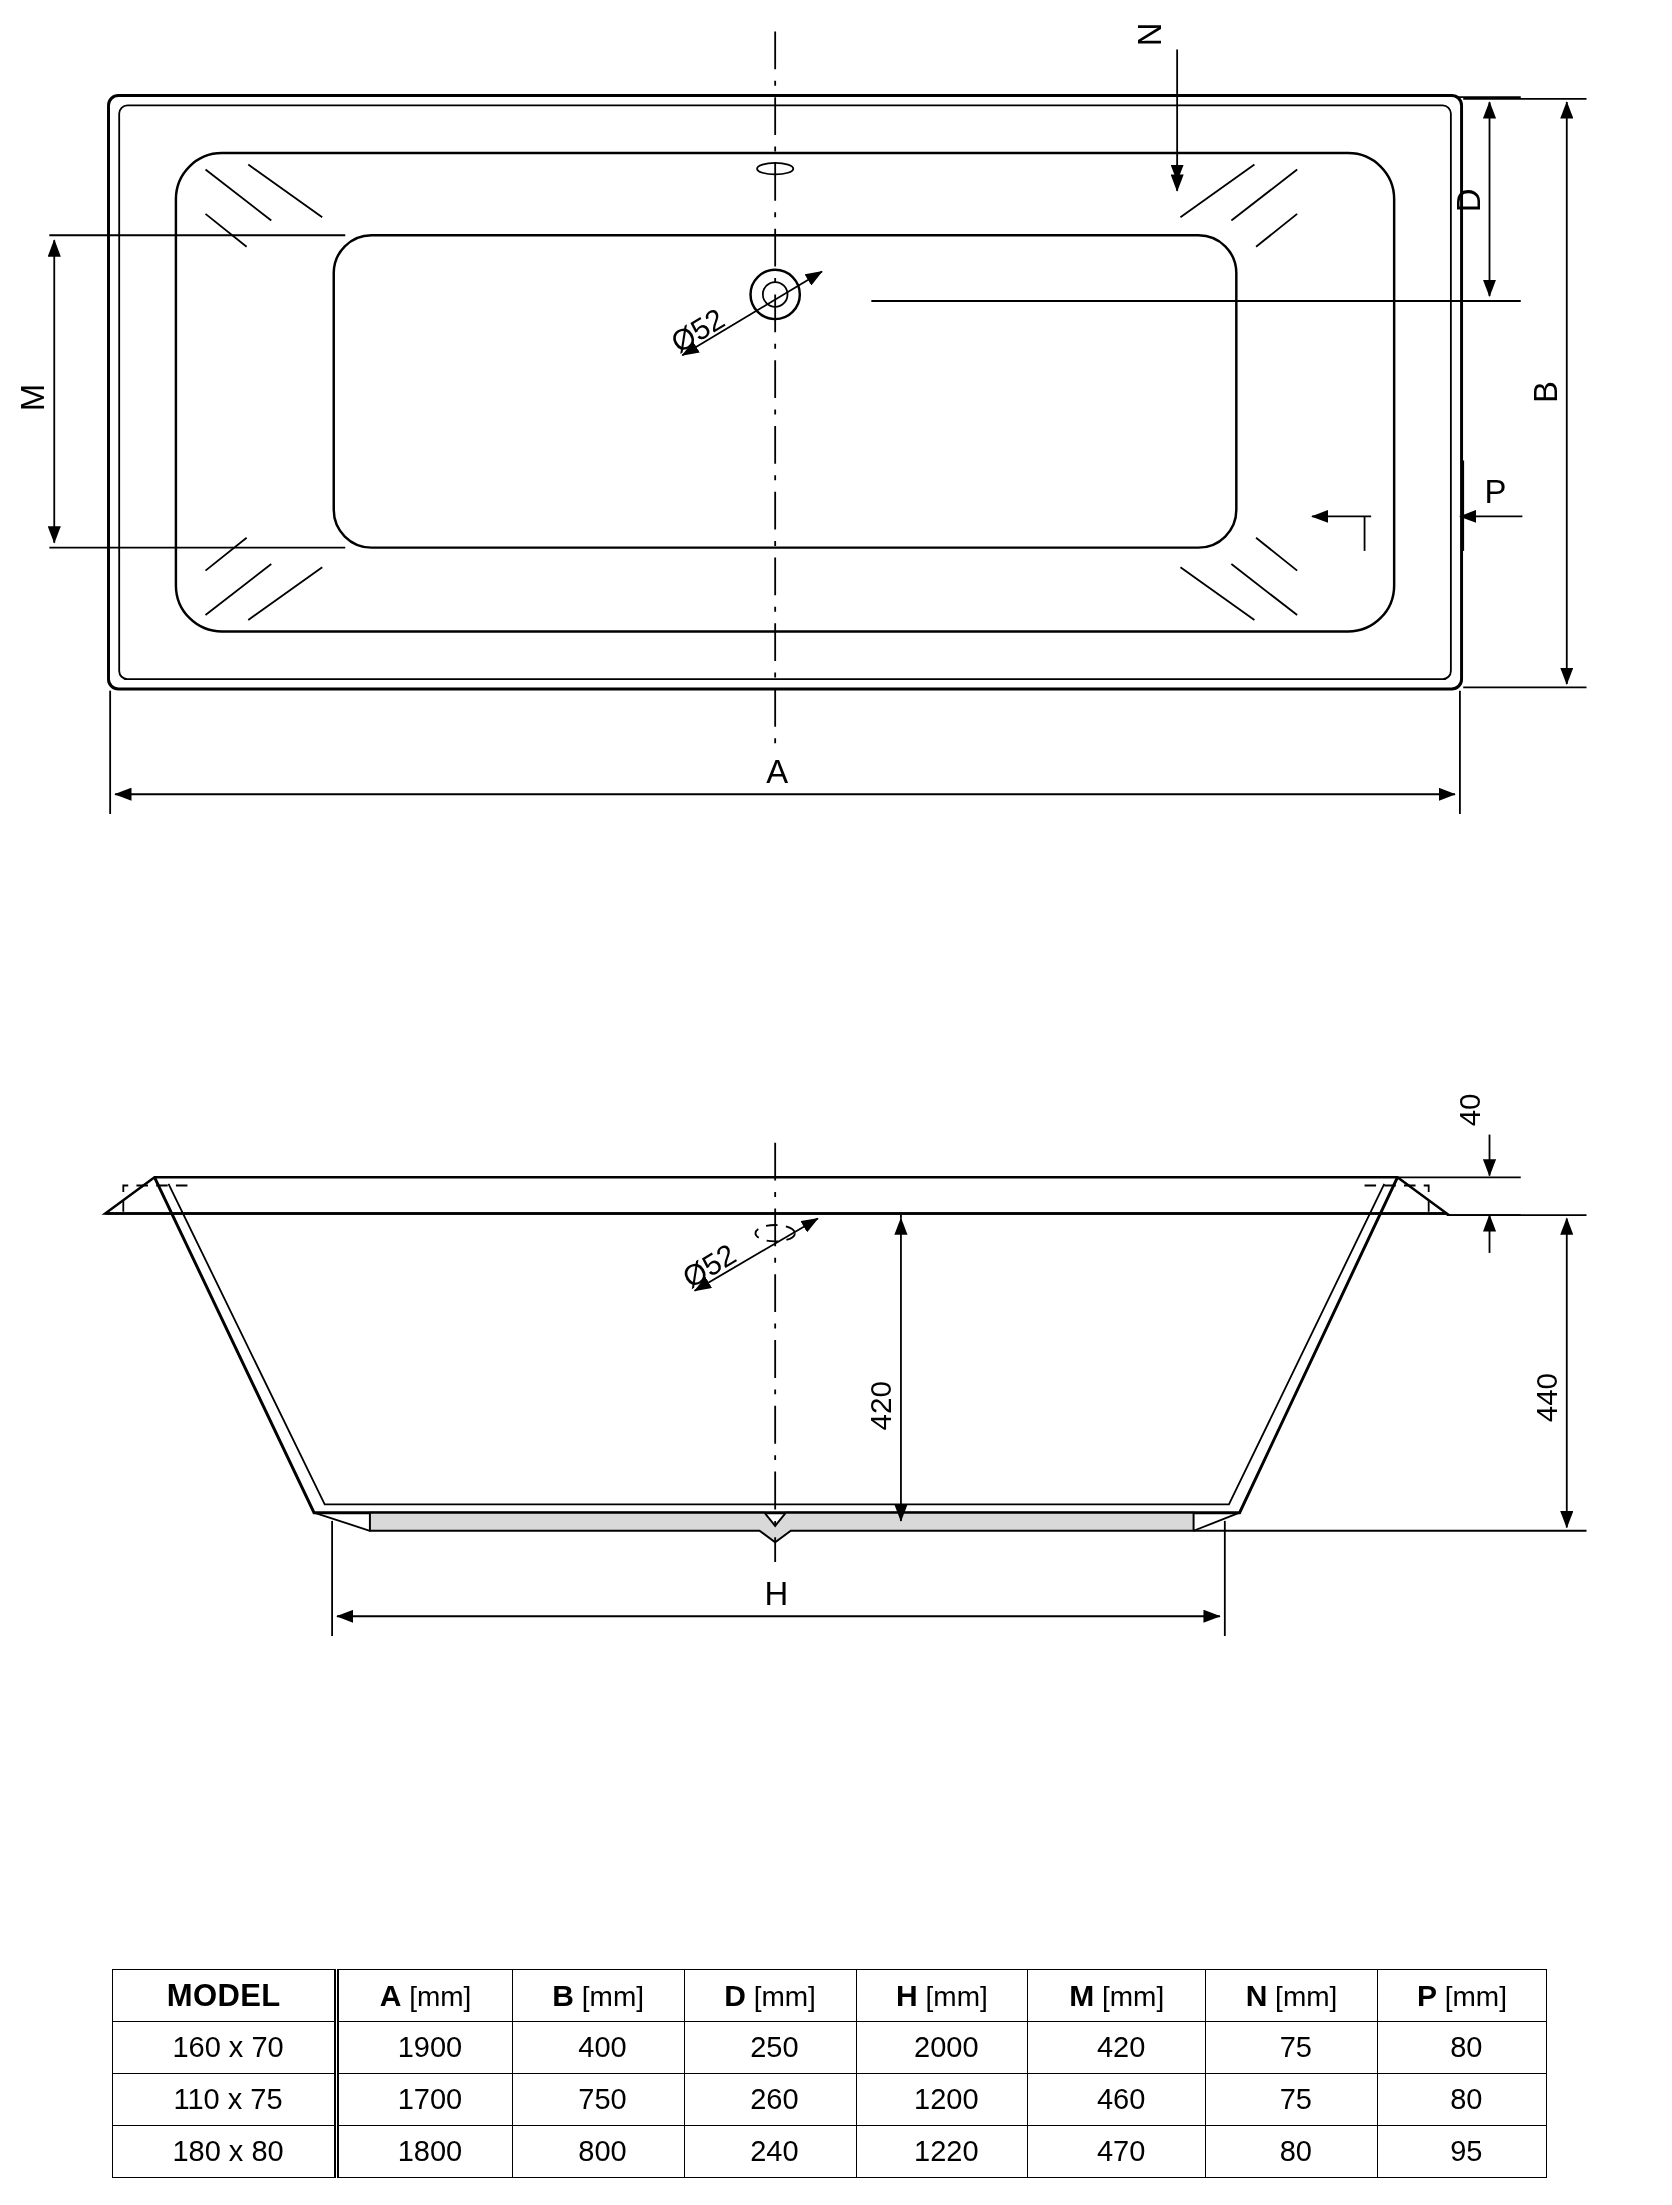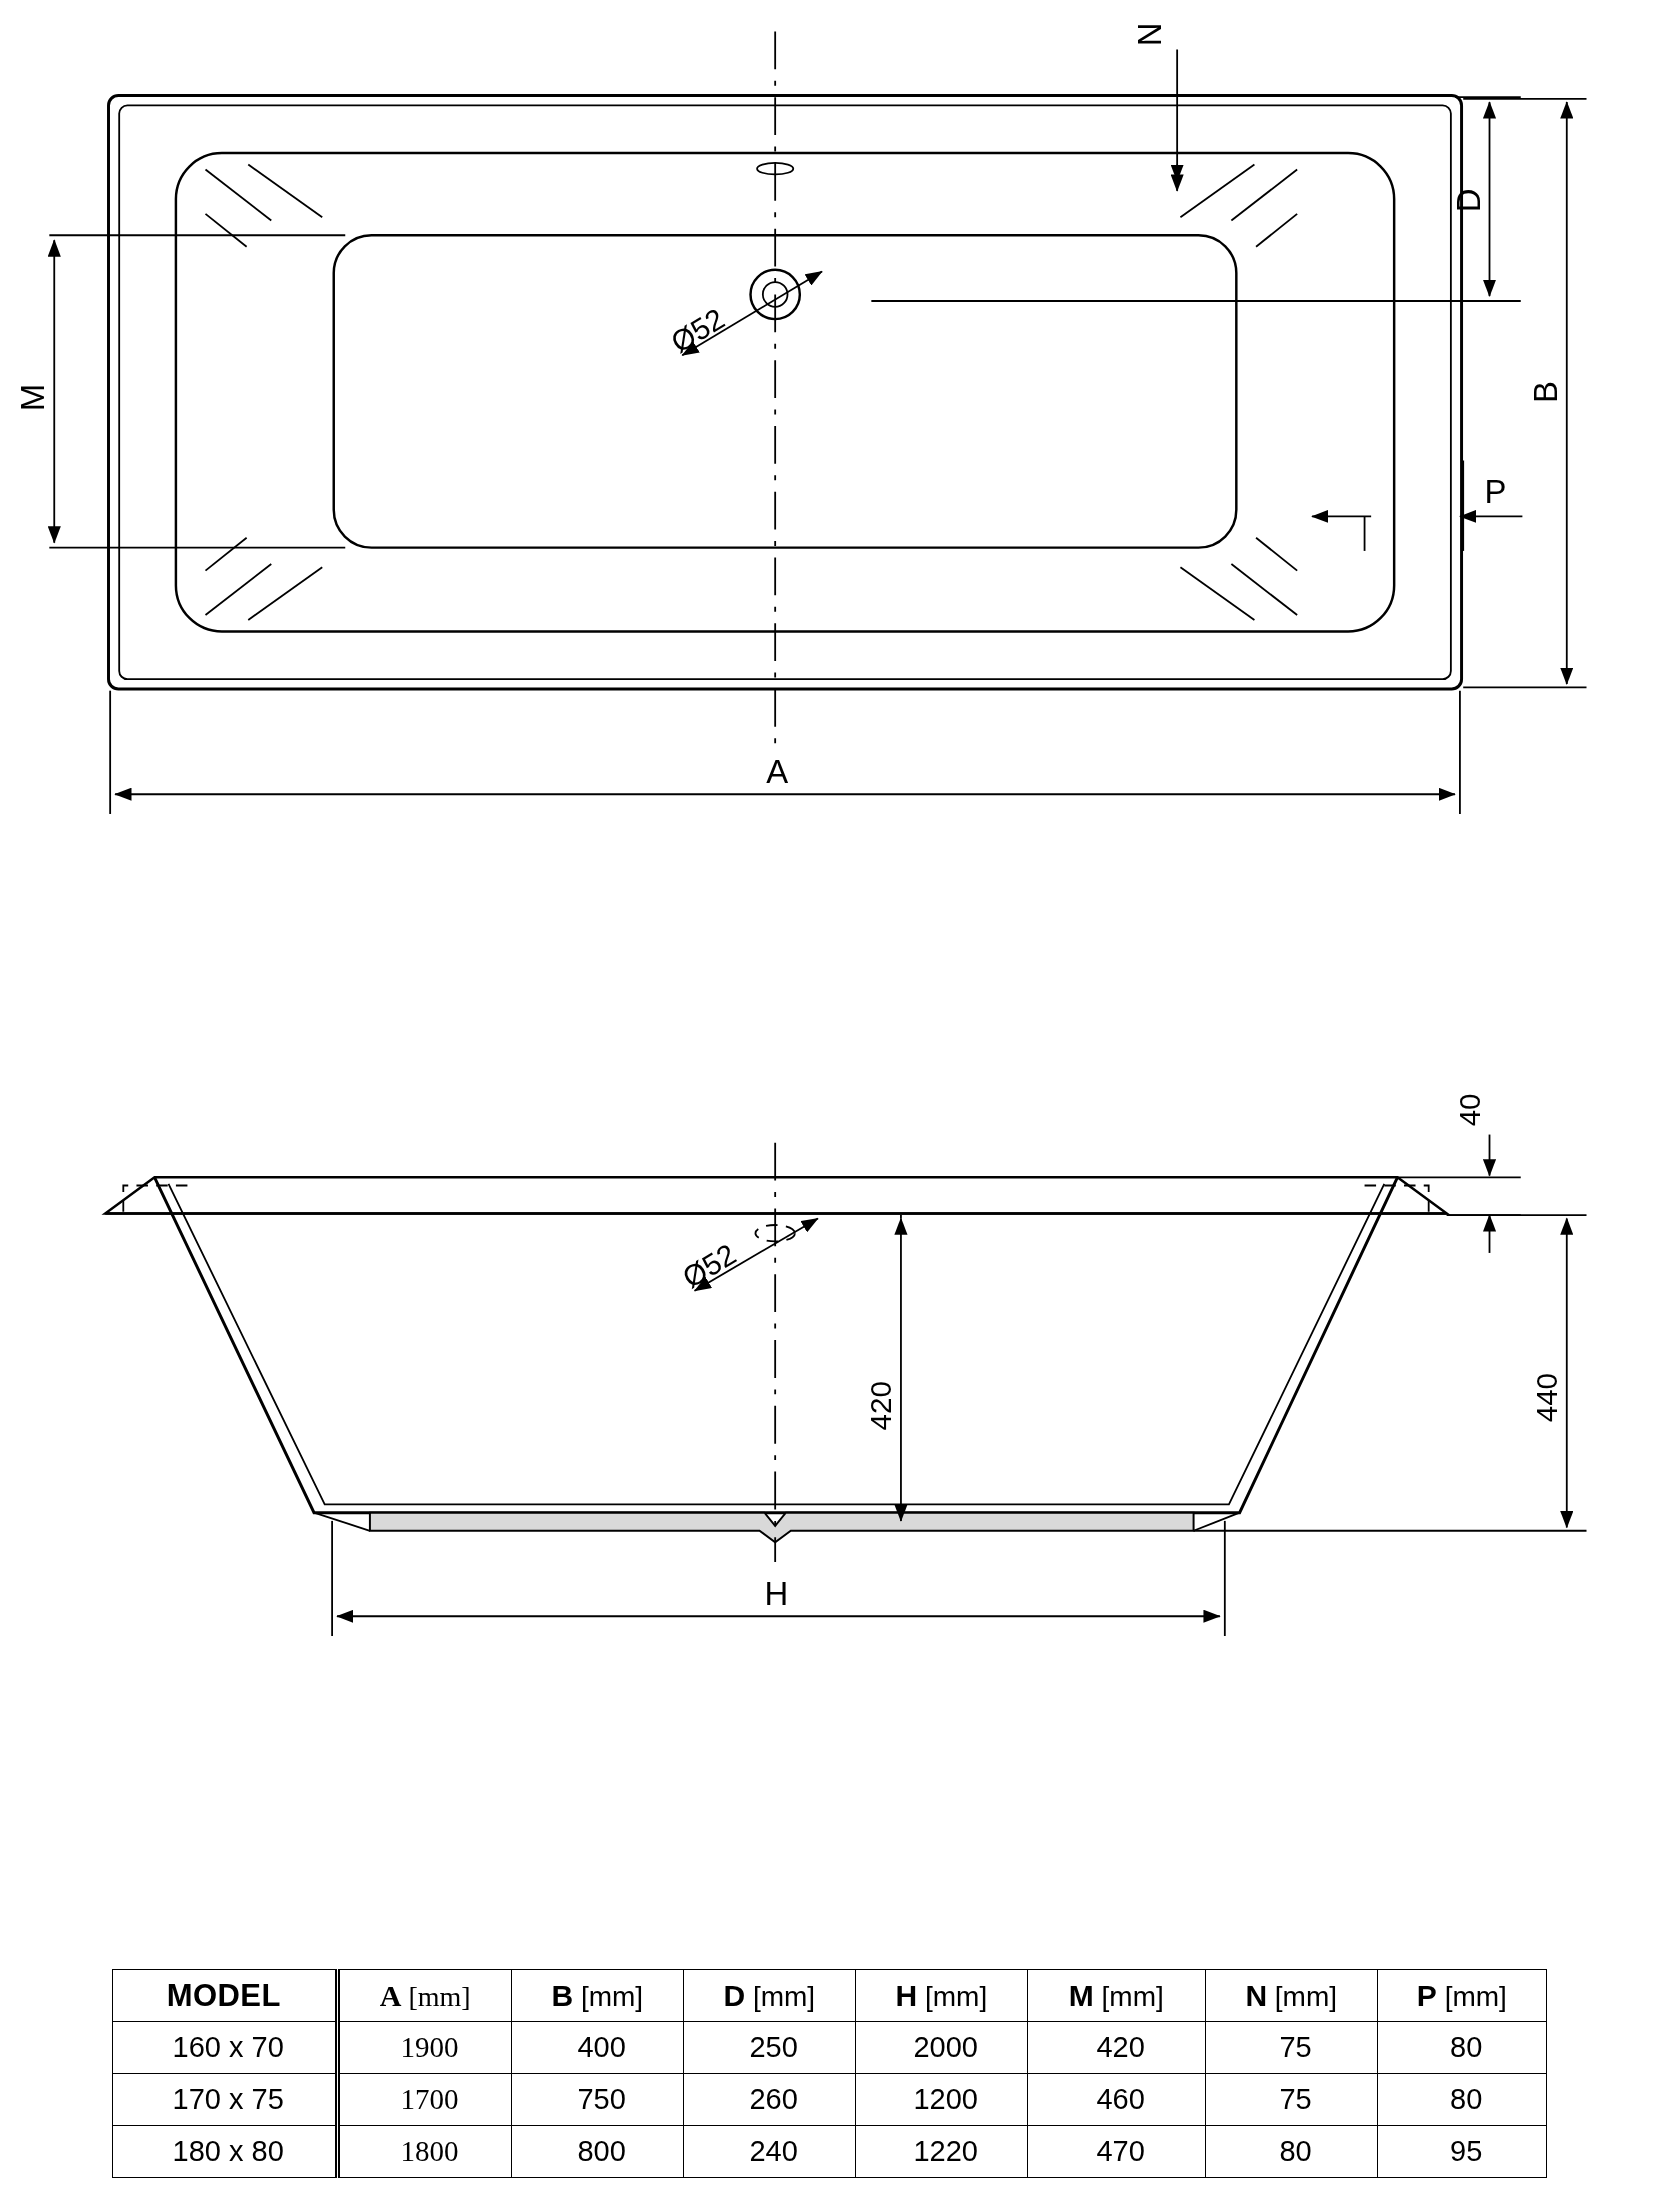--- a/index.html
+++ b/index.html
@@ -82,21 +82,20 @@
     font-weight: bold;
     font-size: 31px;
     letter-spacing: 0.4px;
   }
   #spec-table tbody td.model-cell {
     font-size: 29px;
   }
   
   #spec-table td.col-a, #spec-table th.col-a {
     border-left: 5px double #000;
-    font-family: Liberation Serif, serif;
   }
   #spec-table tbody td {
     font-size: 29px;
     padding-left: 12px;
   }
 </style>
 </head>
 <body>
 
 <div id="page">
@@ -241,21 +240,21 @@
         <td class="model-cell">160 x 70</td>
         <td class="col-a">1900</td>
         <td>400</td>
         <td>250</td>
         <td>2000</td>
         <td>420</td>
         <td>75</td>
         <td>80</td>
       </tr>
       <tr>
-        <td class="model-cell">170 x 75</td>
+        <td class="model-cell">110 x 75</td>
         <td class="col-a">1700</td>
         <td>750</td>
         <td>260</td>
         <td>1200</td>
         <td>460</td>
         <td>75</td>
         <td>80</td>
       </tr>
       <tr>
         <td class="model-cell">180 x 80</td>

